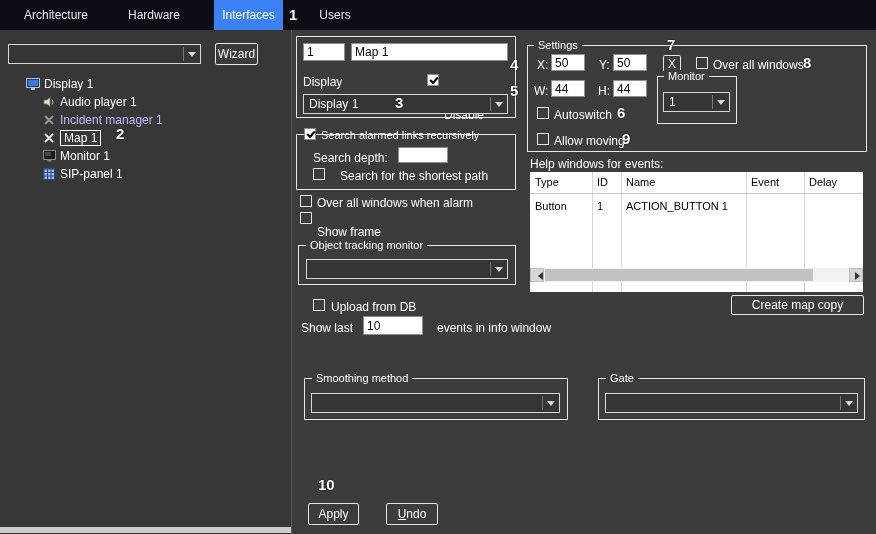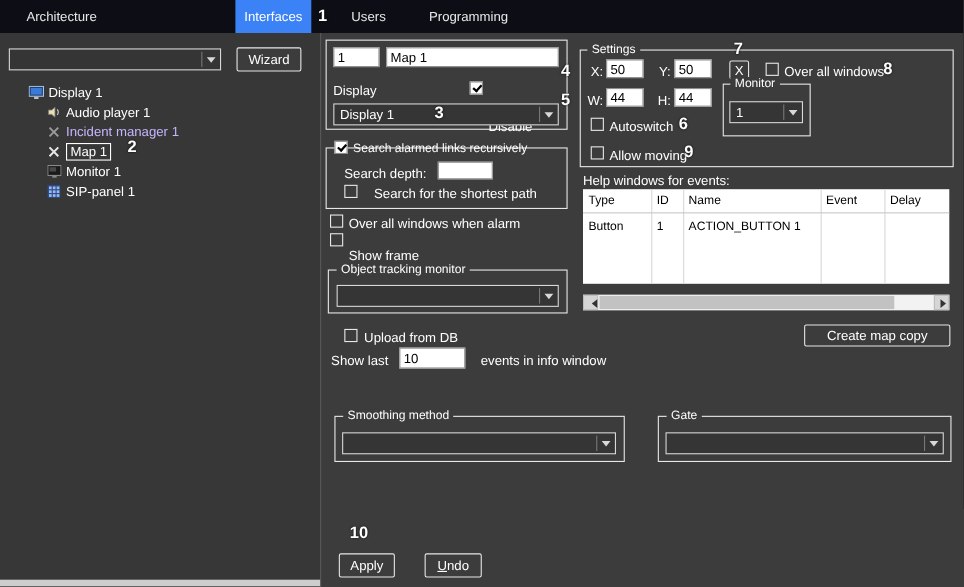--- a/index.html
+++ b/index.html
@@ -51,29 +51,29 @@
   .hs-thumb { position:absolute; left:1px; top:1px; height:12px; background:#c2c2c2; }
   .tree-hscroll { position:absolute; left:0; top:497px; width:291px; height:6px; background:#cdcdcd; }
 </style>
 </head>
 <body>
 
 <div id="page">
 
   <div class="topbar">
     <div class="tab" style="left:18px;width:76px;">Architecture</div>
+    <div class="tab" style="left:118px;width:72px;">Hardware</div>
     <div class="tab active" style="left:214px;width:69px;">Interfaces</div>
     <div class="tab" style="left:306px;width:58px;">Users</div>
-    <div class="tab" style="left:384px;width:84px;">Programming</div>
   </div>
   <span class="annot" style="left:289px;top:6px;">1</span>
 
   <div class="left-panel">
     <div class="combo" style="left:8px;top:14px;width:193px;height:20px;"></div>
-    <button class="btn" style="left:215px;top:13px;width:59px;height:22px;">Wizard</button>
+    <button class="btn" style="left:215px;top:13px;width:43px;height:22px;">Wizard</button>
 
     <div class="tree-row" style="left:26px;top:45px;">
       <span class="ticon">
           <svg width="14" height="12" viewBox="0 0 14 12">
             <rect x="0.5" y="0.5" width="13" height="9" fill="#1d3f73" stroke="#a8c4e0"></rect>
             <rect x="2" y="2" width="10" height="6" fill="#3a7bd5"></rect>
             <rect x="5" y="10" width="4" height="2" fill="#c0c0c0"></rect>
           </svg>
         </span>
       <span class="tlabel">Display 1</span>
@@ -202,21 +202,21 @@
   <div class="combo" style="left:663px;top:92px;width:67px;height:20px;">1</div>
 
   <span class="cb" style="left:537px;top:107px;"></span>
   <span class="lbl" style="left:554px;top:108px;">Autoswitch</span>
   <span class="annot" style="left:617px;top:104px;">6</span>
   <span class="cb" style="left:537px;top:133px;"></span>
   <span class="lbl" style="left:554px;top:134px;">Allow moving</span>
   <span class="annot" style="left:622px;top:130px;">9</span>
 
   <span class="lbl" style="left:530px;top:157px;">Help windows for events:</span>
-  <div class="tbl" style="left:530px;top:172px;width:333px;height:86px;">
+  <div class="tbl" style="left:530px;top:172px;width:333px;height:120px;">
     <span class="th" style="left:5px;">Type</span>
     <span class="th" style="left:67px;">ID</span>
     <span class="th" style="left:96px;">Name</span>
     <span class="th" style="left:221px;">Event</span>
     <span class="th" style="left:279px;">Delay</span>
     <span class="vline" style="left:62px;"></span>
     <span class="vline" style="left:91px;"></span>
     <span class="vline" style="left:216px;"></span>
     <span class="vline" style="left:274px;"></span>
     <span class="hline" style="top:21px;"></span>

